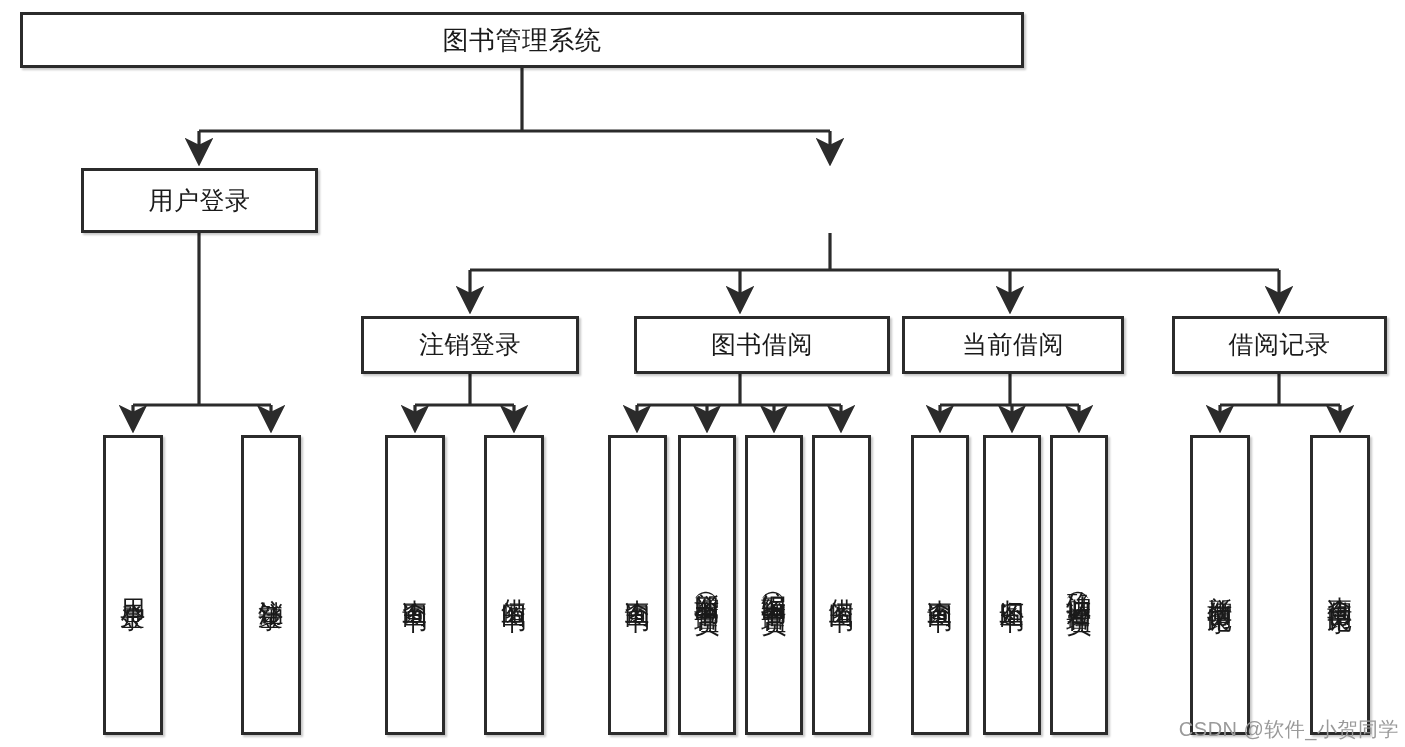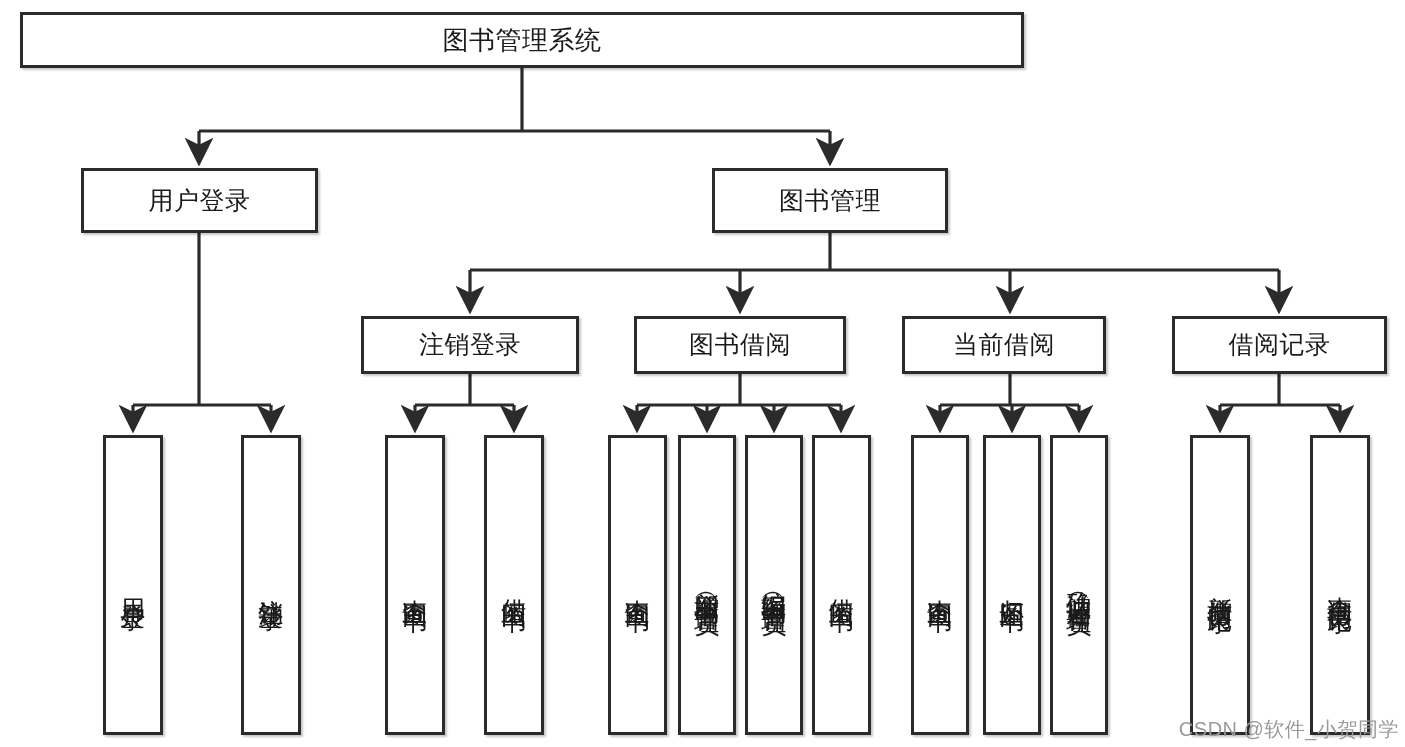--- a/index.html
+++ b/index.html
@@ -132,33 +132,30 @@
   </svg>
 
   <div class="node horizontal root" style="left:20px; top:12px; width:1004px; height:56px;">
     <span class="node-label">图书管理系统</span>
   </div>
 
   <div class="node horizontal" style="left:81px; top:168px; width:237px; height:65px;">
     <span class="node-label">用户登录</span>
   </div>
 
-  <div class="node horizontal" style="left:712px; top:168px; width:236px; height:65px;">
-    <span class="node-label">图书管理</span>
-  </div>
 
   <div class="node horizontal" style="left:361px; top:316px; width:218px; height:58px;">
     <span class="node-label">注销登录</span>
   </div>
 
-  <div class="node horizontal" style="left:634px; top:316px; width:212px; height:58px;">
+  <div class="node horizontal" style="left:634px; top:316px; width:256px; height:58px;">
     <span class="node-label">图书借阅</span>
   </div>
 
-  <div class="node horizontal" style="left:902px; top:316px; width:204px; height:58px;">
+  <div class="node horizontal" style="left:902px; top:316px; width:222px; height:58px;">
     <span class="node-label">当前借阅</span>
   </div>
 
   <div class="node horizontal" style="left:1172px; top:316px; width:215px; height:58px;">
     <span class="node-label">借阅记录</span>
   </div>
 
   <div class="node vertical" style="left:103px; top:435px; width:60px; height:300px;">
     <span class="node-label">用户登录</span>
   </div>

